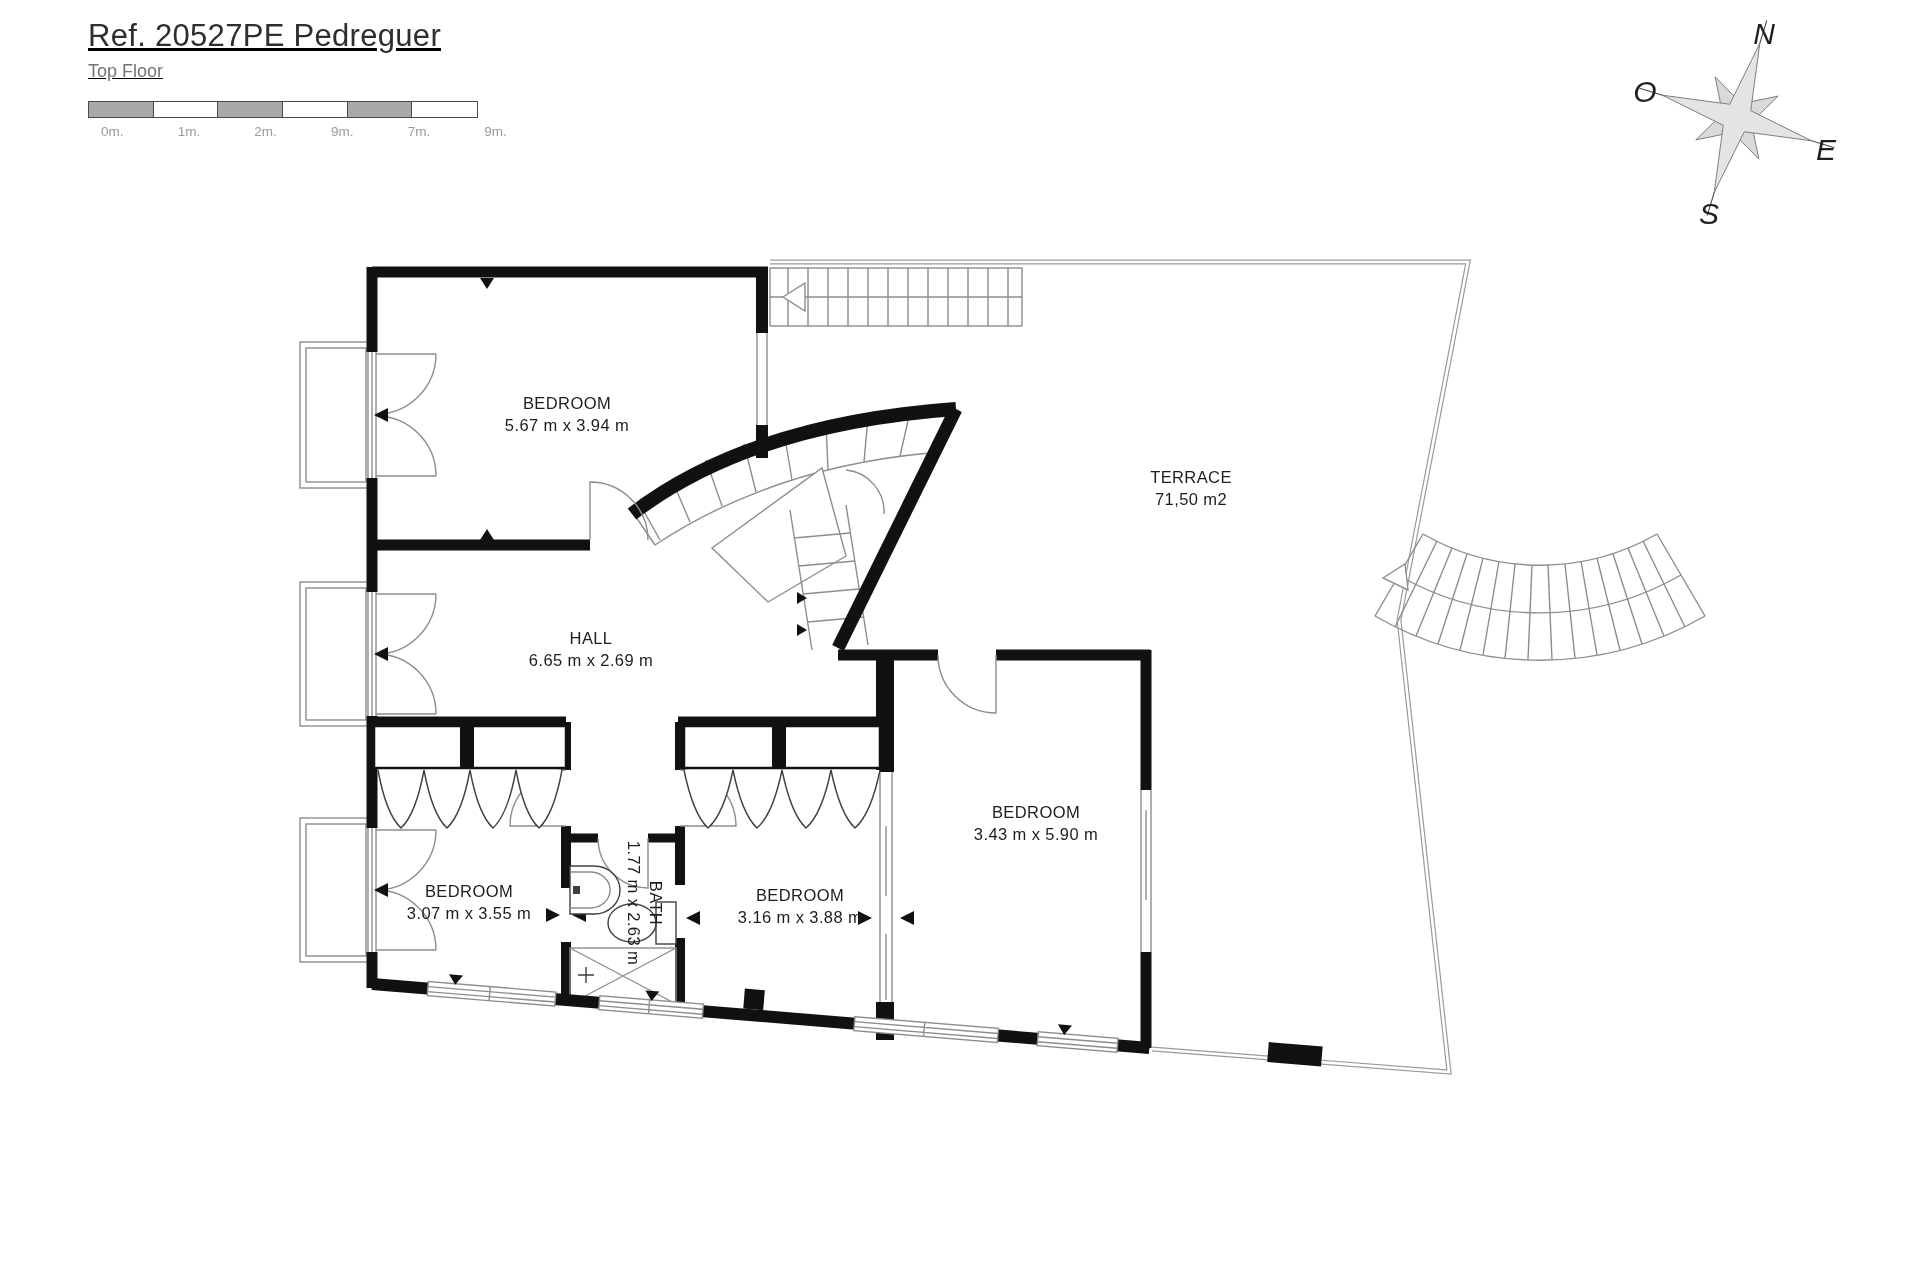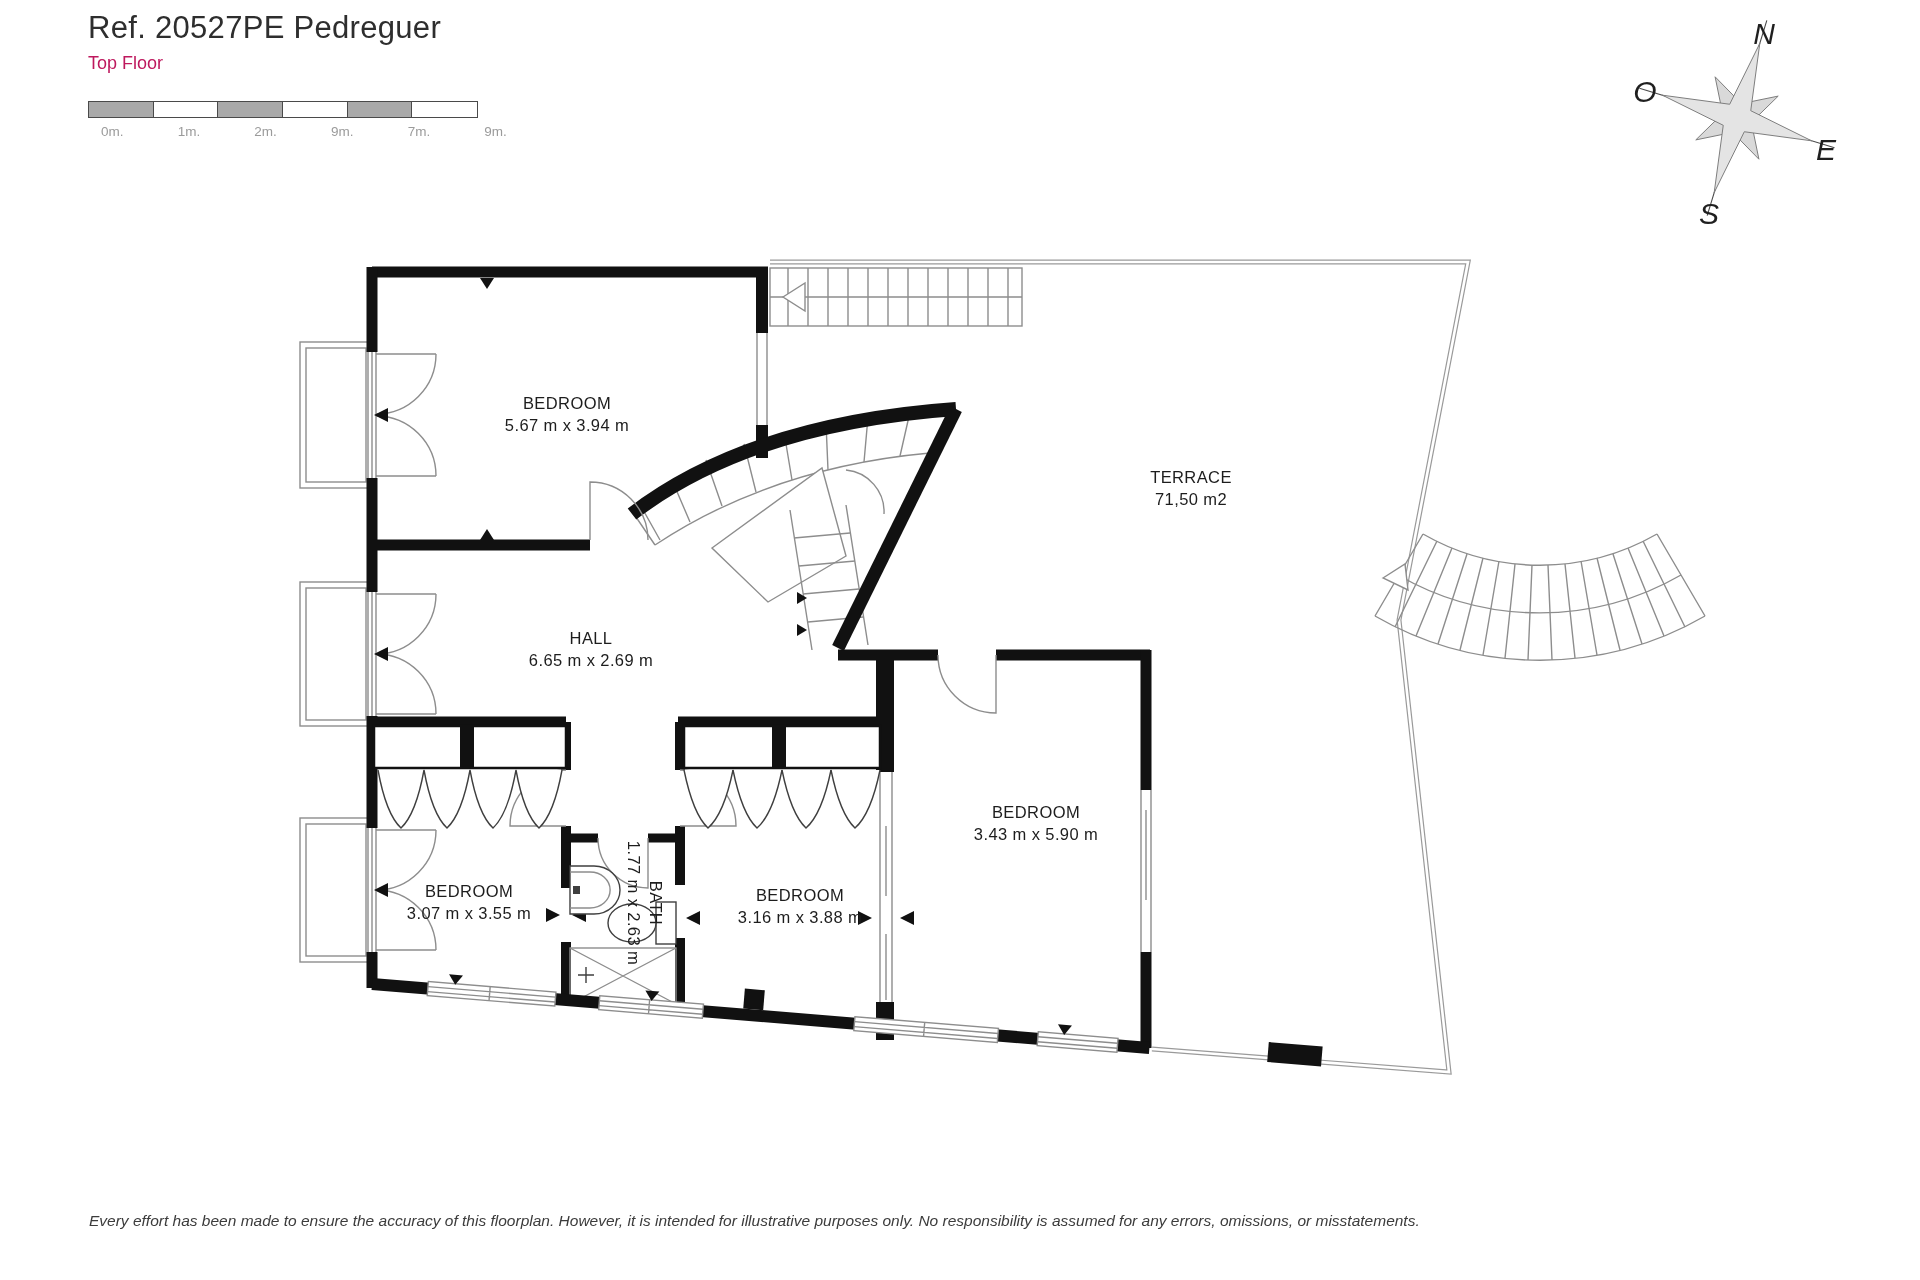--- a/index.html
+++ b/index.html
@@ -1,20 +1,20 @@
 <!DOCTYPE html>
 <html><head>
 <meta charset="utf-8">
 <style>
   html,body{margin:0;padding:0;background:#ffffff;}
   .page{position:relative;width:1920px;height:1280px;background:#fff;overflow:hidden;
         font-family:"Liberation Sans",sans-serif;}
-  .hdr{position:absolute;left:88px;top:10px;}
+  .hdr{position:absolute;left:88px;top:18px;text-decoration:underline;}
   .title{font-size:31px;color:#2e2e2e;letter-spacing:.3px;}
-  .subtitle{font-size:18px;color:#be185d;margin-top:7px;}
+  .subtitle{font-size:18px;color:#737373;margin-top:7px;}
   .scalebar{position:absolute;left:88px;top:101px;display:flex;border:1px solid #4a4a4a;height:17px;width:390px;box-sizing:border-box;}
   .seg{width:65px;height:100%;box-sizing:border-box;border-right:1px solid #4a4a4a;}
   .seg:last-child{border-right:none;}
   .seg.g{background:#a9a9a9;}
   .seg.wht{background:#ffffff;}
   .scalelabels{position:absolute;left:88px;top:124px;width:460px;display:flex;}
   .scalelabels span{width:65px;font-size:13.5px;color:#9b9b9b;margin-left:13px;}
   .disclaimer{position:absolute;left:89px;top:1212px;font-size:15.5px;font-style:italic;color:#3c3c3c;}
   svg text{font-family:"Liberation Sans",sans-serif;}
   .roomname,.roomdims{font-size:16.5px;fill:#1d1d1d;letter-spacing:.4px;}
@@ -232,14 +232,13 @@
         <polygon points="0,-15 33,-33 15,0 33,33 0,15 -33,33 -15,0 -33,-33" fill="#d9d9d9" stroke="#7d7d7d" stroke-width="0.9"></polygon>
         <polygon points="0,-78 11,-11 78,0 11,11 0,78 -11,11 -78,0 -11,-11" fill="#e4e4e4" stroke="#7d7d7d" stroke-width="0.9"></polygon>
       </g>
       <text class="compassletter" x="1764" y="44" text-anchor="middle">N</text>
       <text class="compassletter" x="1645" y="102" text-anchor="middle">O</text>
       <text class="compassletter" x="1826" y="160" text-anchor="middle">E</text>
       <text class="compassletter" x="1709" y="224" text-anchor="middle">S</text>
     </g>
   </svg>
 
-  <div class="disclaimer">Every effort has been made to ensure the accuracy of this floorplan. However, it is intended for illustrative purposes only. No responsibility is assumed for any errors, omissions, or misstatements.</div>
 </div>
 
 </body></html>

